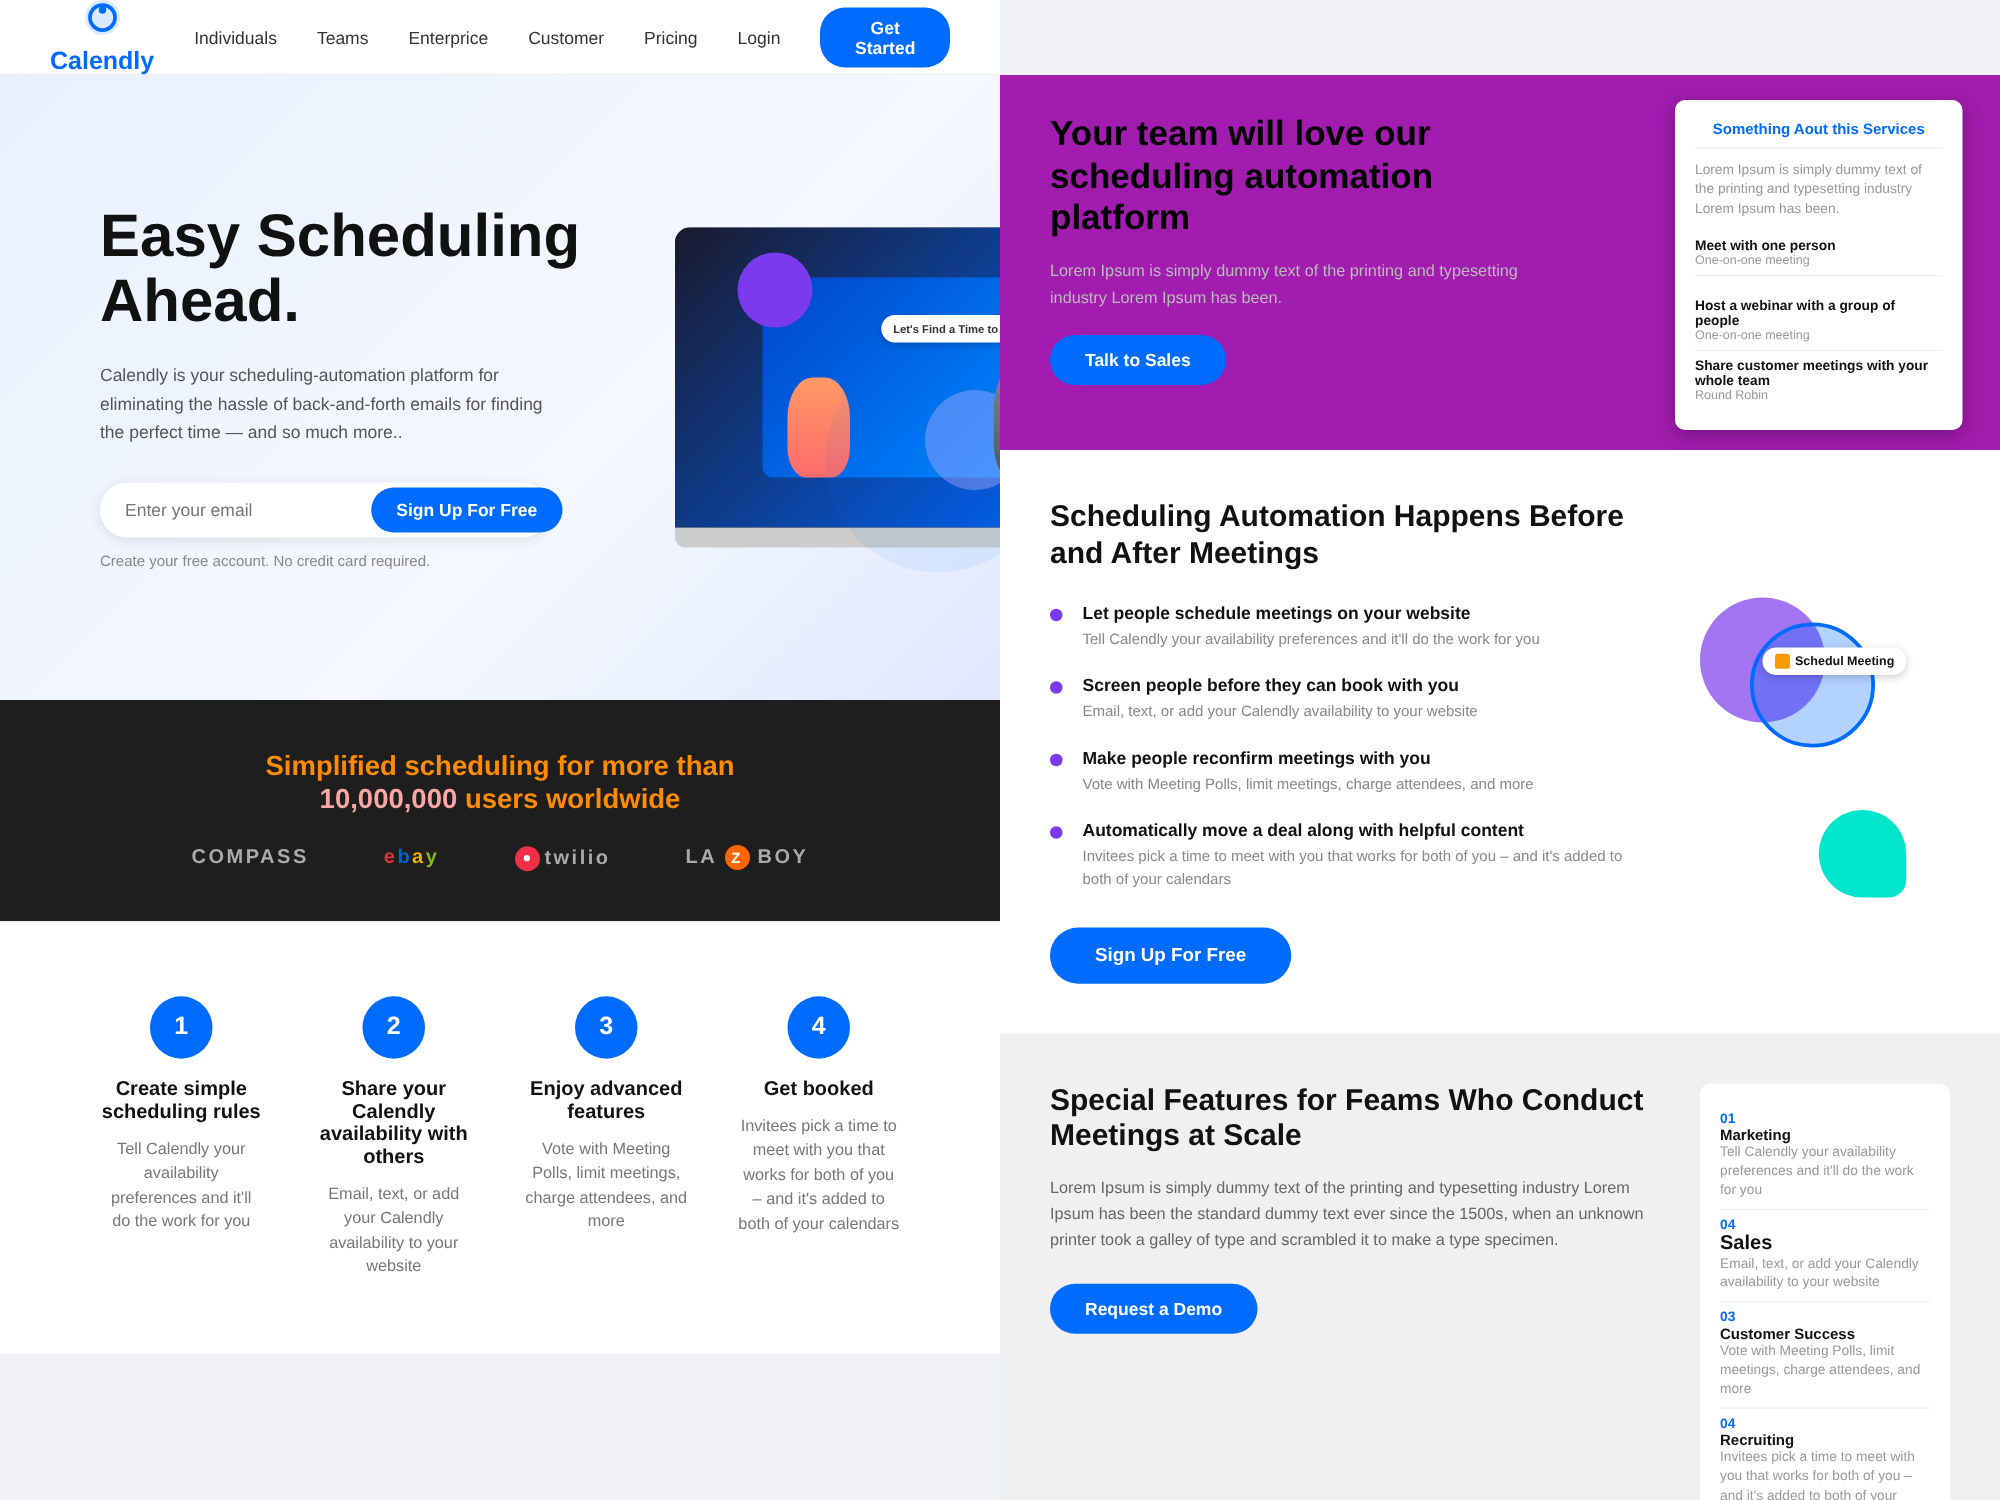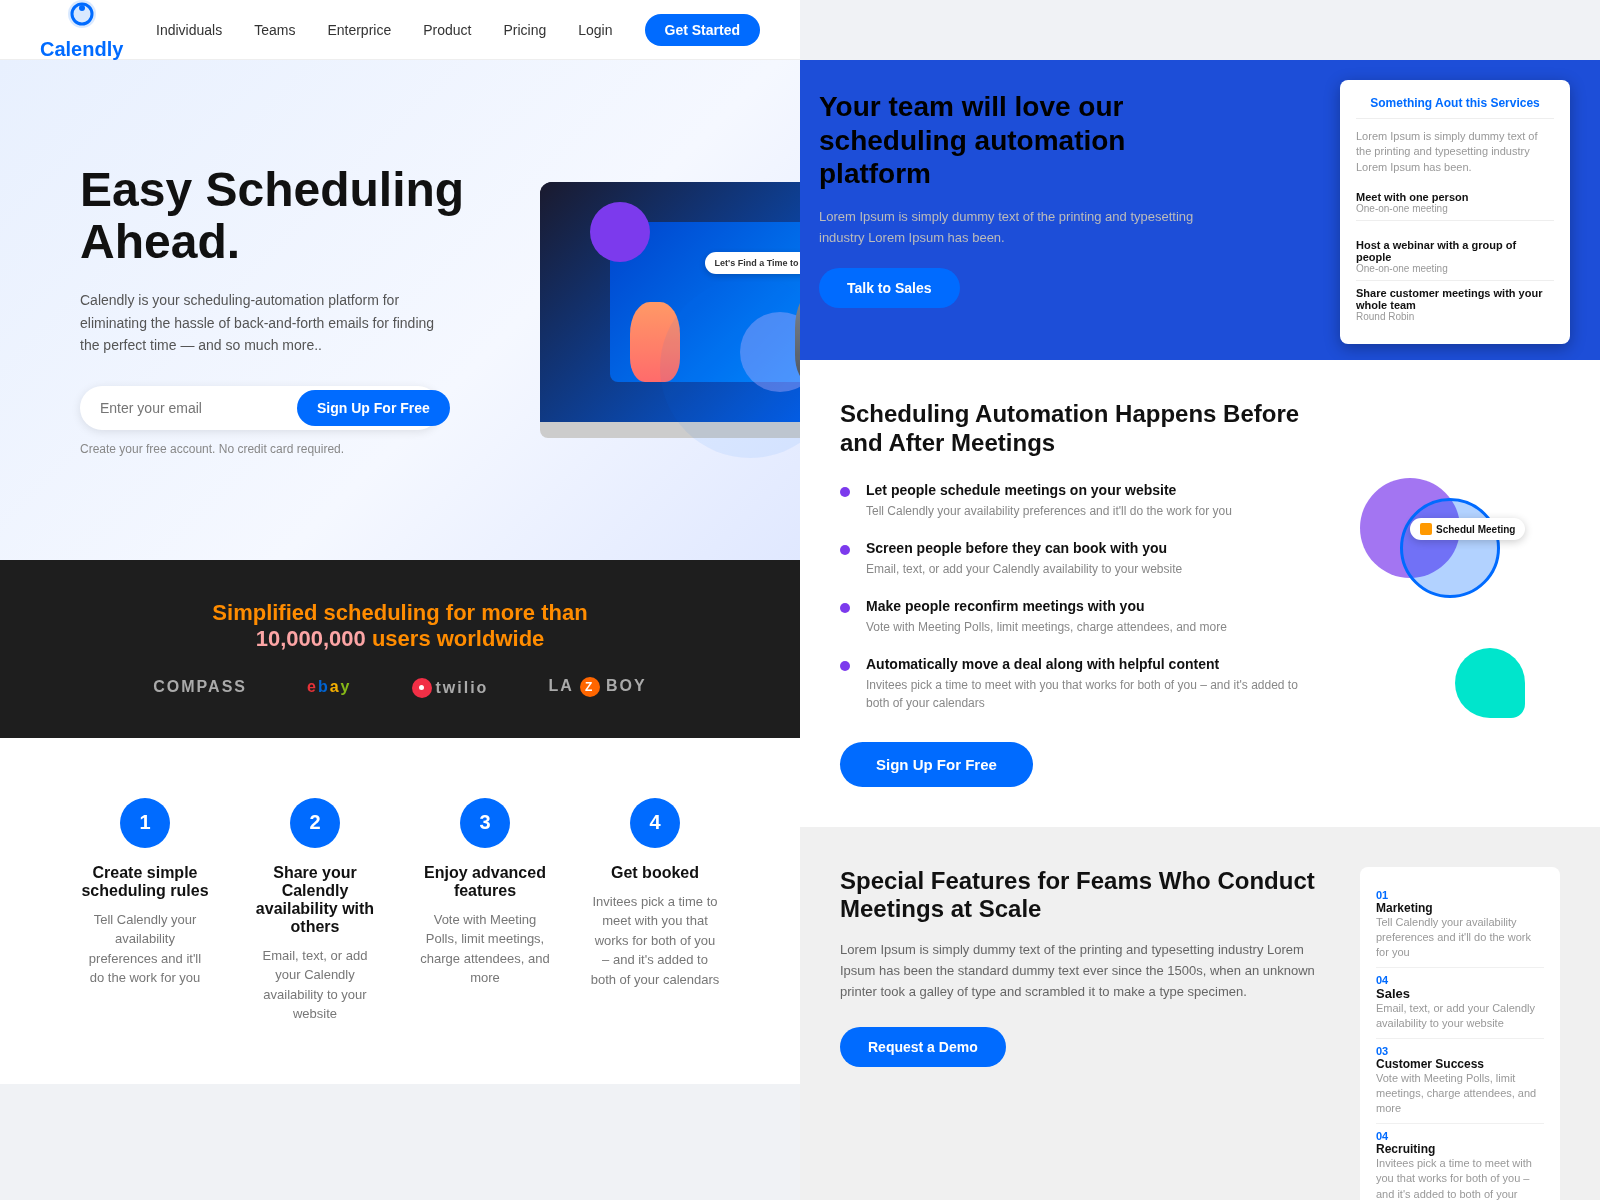--- a/index.html
+++ b/index.html
@@ -73,21 +73,21 @@
       <svg class="logo-icon" viewBox="0 0 32 32">
         <circle cx="16" cy="16" r="14" fill="#006bff" opacity="0.15"></circle>
         <circle cx="16" cy="16" r="10" fill="none" stroke="#006bff" stroke-width="3"></circle>
         <circle cx="16" cy="10" r="3" fill="#006bff"></circle>
       </svg>
       <span>Calendly</span>
     </div>
     <a class="nav-link">Individuals</a>
     <a class="nav-link">Teams</a>
     <a class="nav-link">Enterprice</a>
-    <a class="nav-link">Product</a>
+    <a class="nav-link">Customer</a>
     <a class="nav-link">Pricing</a>
     <a class="nav-link">Login</a>
     <button class="nav-btn">Get Started</button>
   </nav>
 </div>
 
 <div style="display:flex; width:1600px;">
 
   <div style="width:800px; flex-shrink:0;">
 
@@ -182,21 +182,21 @@
           <div class="step-title">Get booked</div>
           <div class="step-desc">Invitees pick a time to meet with you that works for both of you – and it's added to both of your calendars</div>
         </div>
       </div>
     </section>
 
   </div>
 
   <div style="width:800px; flex-shrink:0; display:flex; flex-direction:column;">
 
-    <div style="background:#1d4ed8; padding:30px 19px; position:relative; min-height:300px; overflow:hidden;">
+    <div style="background:#a21caf; padding:30px 40px; position:relative; min-height:300px; overflow:hidden;">
       <div style="max-width:380px;">
         <h2 class="rs-top-title">Your team will love our scheduling automation platform</h2>
         <p style="font-size:13px; color:#bbb; line-height:1.6; margin-bottom:20px;">Lorem Ipsum is simply dummy text of the printing and typesetting industry Lorem Ipsum has been.</p>
         <button class="rs-talk-btn">Talk to Sales</button>
       </div>
 
       <div style="position:absolute; right:30px; top:20px; width:230px; background:#fff; border-radius:8px; padding:16px; box-shadow:0 4px 16px rgba(0,0,0,0.3);">
         <div style="color:#006bff; font-weight:700; font-size:12px; text-align:center; margin-bottom:10px; border-bottom:1px solid #eee; padding-bottom:8px;">Something Aout this Services</div>
         <div style="font-size:11px; color:#999; margin-bottom:10px; line-height:1.4;">Lorem Ipsum is simply dummy text of the printing and typesetting industry Lorem Ipsum has been.</div>
 
@@ -277,21 +277,21 @@
         </div>
 
         <div style="flex:0 0 200px; background:#fff; border-radius:8px; padding:16px;">
           <div style="padding:6px 0; border-bottom:1px solid #f0f0f0;">
             <div style="color:#006bff; font-weight:700; font-size:11px;">01</div>
             <div style="font-weight:700; color:#111; font-size:12px;">Marketing</div>
             <div style="color:#999; font-size:11px; line-height:1.4;">Tell Calendly your availability preferences and it'll do the work for you</div>
           </div>
           <div style="padding:6px 0; border-bottom:1px solid #f0f0f0;">
             <div style="color:#006bff; font-weight:700; font-size:11px;">04</div>
-            <div style="font-weight:700; color:#111; font-size:13px;">Sales</div>
+            <div style="font-weight:700; color:#111; font-size:16px;">Sales</div>
             <div style="color:#999; font-size:11px; line-height:1.4;">Email, text, or add your Calendly availability to your website</div>
           </div>
           <div style="padding:6px 0; border-bottom:1px solid #f0f0f0;">
             <div style="color:#006bff; font-weight:700; font-size:11px;">03</div>
             <div style="font-weight:700; color:#111; font-size:12px;">Customer Success</div>
             <div style="color:#999; font-size:11px; line-height:1.4;">Vote with Meeting Polls, limit meetings, charge attendees, and more</div>
           </div>
           <div style="padding:6px 0; border-bottom:1px solid #f0f0f0;">
             <div style="color:#006bff; font-weight:700; font-size:11px;">04</div>
             <div style="font-weight:700; color:#111; font-size:12px;">Recruiting</div>

